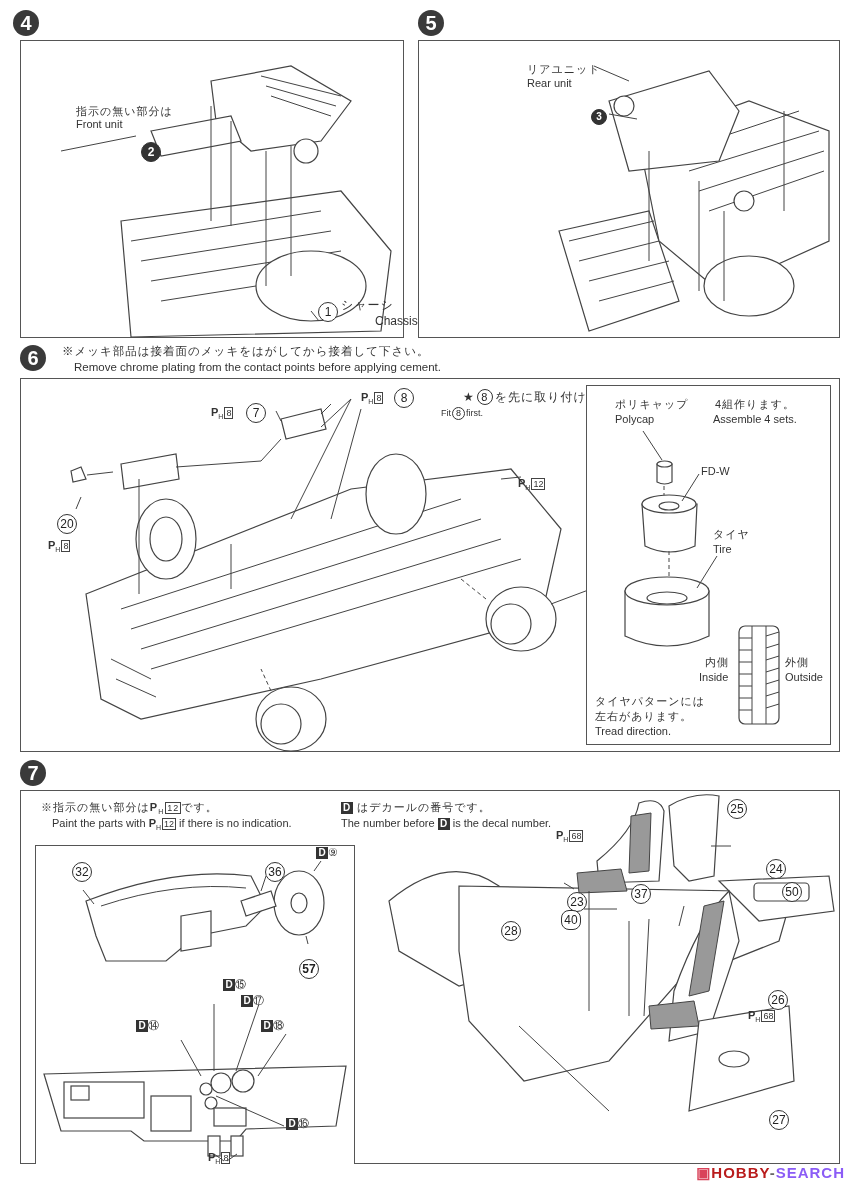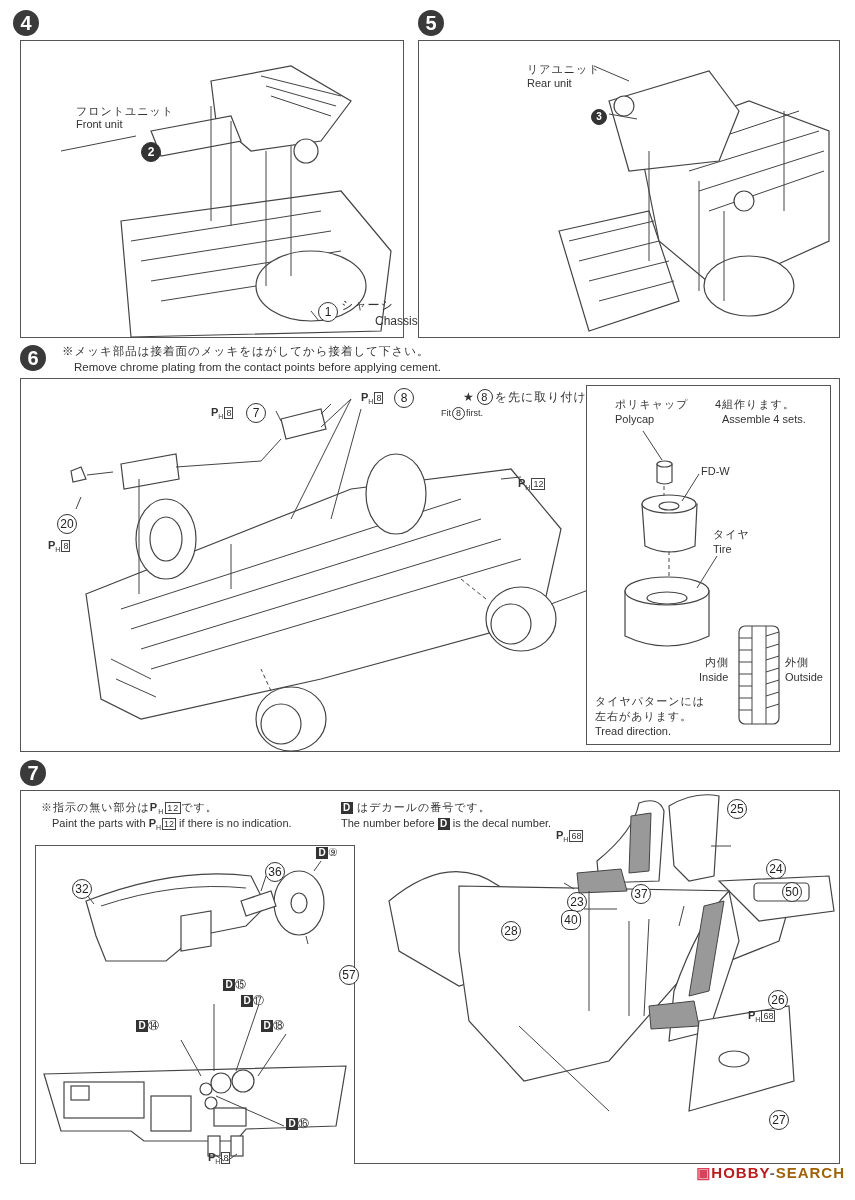--- a/index.html
+++ b/index.html
@@ -30,21 +30,21 @@
     <path class="line" d="M110 200 L300 170 M120 220 L310 190 M130 240 L320 210 M140 260 L330 230"></path>
     <ellipse class="shape" cx="290" cy="245" rx="55" ry="35"></ellipse>
     <path class="shape" d="M190 40 L270 25 L330 60 L300 100 L230 110 L195 80 Z"></path>
     <path class="line" d="M240 35 L320 55 M245 45 L315 65 M250 55 L310 75"></path>
     <path class="shape" d="M130 90 L210 75 L220 100 L140 115 Z"></path>
     <circle class="shape" cx="285" cy="110" r="12"></circle>
     <path class="line" d="M190 65 L190 180 M210 80 L210 185 M245 110 L245 245 M270 105 L270 235"></path>
     <path class="line" d="M115 95 L40 110"></path>
     <path class="line" d="M290 270 L298 280"></path>
   </svg>
-  <div class="txt jp" style="left:55px;top:64px;">フロントユニット</div>
+  <div class="txt jp" style="left:55px;top:64px;">指示の無い部分は</div>
   <div class="txt" style="left:55px;top:77px;">Front unit</div>
   <div class="partnum filled" style="left:120px;top:101px;">2</div>
   <div class="partnum" style="left:297px;top:261px;font-weight:normal;">1</div>
   <div class="txt jp" style="left:320px;top:258px;font-size:12px;">シャーシ</div>
   <div class="txt" style="left:318px;top:274px;font-size:12px;margin-left:36px;">Chassis</div>
 </div>
 
 <div class="step-badge" style="left:418px;top:10px;">5</div>
 <div class="panel" style="left:418px;top:40px;width:420px;height:296px;">
   <svg width="420" height="296">
@@ -138,21 +138,21 @@
       <path class="line" d="M165 240 L165 338 M179 240 L179 338"></path>
       <path class="line" d="M152 252 L165 252 M152 264 L165 264 M152 276 L165 276 M152 288 L165 288 M152 300 L165 300 M152 312 L165 312 M152 324 L165 324"></path>
       <path class="line" d="M179 250 L192 246 M179 262 L192 258 M179 274 L192 270 M179 286 L192 282 M179 298 L192 294 M179 310 L192 306 M179 322 L192 318"></path>
       <path class="line" d="M56 45 L75 74"></path>
       <path class="line" d="M112 88 L95 115"></path>
       <path class="line" d="M130 170 L110 202"></path>
     </svg>
     <div class="txt jp" style="left:28px;top:12px;">ポリキャップ</div>
     <div class="txt" style="left:28px;top:27px;">Polycap</div>
     <div class="txt jp" style="left:128px;top:12px;">4組作ります。</div>
-    <div class="txt" style="left:135px;top:27px;">Assemble 4 sets.</div>
+    <div class="txt" style="left:126px;top:27px;">Assemble 4 sets.</div>
     <div class="txt" style="left:114px;top:79px;">FD-W</div>
     <div class="txt jp" style="left:126px;top:142px;">タイヤ</div>
     <div class="txt" style="left:126px;top:157px;">Tire</div>
     <div class="txt jp" style="left:118px;top:270px;">内側</div>
     <div class="txt" style="left:112px;top:285px;">Inside</div>
     <div class="txt jp" style="left:198px;top:270px;">外側</div>
     <div class="txt" style="left:198px;top:285px;">Outside</div>
     <div class="txt jp" style="left:8px;top:309px;">タイヤパターンには</div>
     <div class="txt jp" style="left:8px;top:324px;">左右があります。</div>
     <div class="txt" style="left:8px;top:339px;">Tread direction.</div>
@@ -194,23 +194,23 @@
       <circle class="shape" cx="207" cy="235" r="11"></circle>
       <circle class="shape" cx="170" cy="243" r="6"></circle>
       <circle class="shape" cx="175" cy="257" r="6"></circle>
       <rect class="shape" x="178" y="262" width="32" height="18"></rect>
       <rect class="shape" x="172" y="290" width="12" height="20"></rect>
       <rect class="shape" x="195" y="290" width="12" height="20"></rect>
       <path class="line" d="M145 194 L165 230 M178 158 L178 225 M223 158 L200 225 M250 188 L222 230"></path>
       <path class="line" d="M180 250 L248 280"></path>
       <path class="line" d="M178 308 L188 315 M201 308 L191 315"></path>
     </svg>
-    <div class="partnum" style="left:36px;top:33px;font-weight:normal;">32</div>
+    <div class="partnum" style="left:36px;top:16px;font-weight:normal;">32</div>
     <div class="partnum" style="left:229px;top:16px;font-weight:normal;">36</div>
-    <div class="partnum" style="left:263px;top:119px;font-weight:normal;margin-left:40px;">57</div>
+    <div class="partnum" style="left:263px;top:113px;font-weight:bold;">57</div>
     <div class="txt" style="left:280px;top:0px;"><span class="decal">D</span><span>⑨</span></div>
     <div class="txt" style="left:100px;top:173px;"><span class="decal">D</span><span>⑭</span></div>
     <div class="txt" style="left:150px;top:132px;padding-left:37px;"><span class="decal">D</span><span>⑮</span></div>
     <div class="txt" style="left:205px;top:148px;"><span class="decal">D</span><span>⑰</span></div>
     <div class="txt" style="left:225px;top:173px;"><span class="decal">D</span><span>⑱</span></div>
     <div class="txt" style="left:250px;top:271px;"><span class="decal">D</span><span>⑯</span></div>
     <div class="txt" style="left:172px;top:305px;"><span class="paint">P<sub>H</sub></span><span class="pbox">8</span></div>
   </div>
 
   <svg width="480" height="372" style="left:338px;top:0;">
@@ -238,14 +238,14 @@
   <div class="partnum" style="left:748px;top:319px;font-weight:normal;">27</div>
   <div class="partnum" style="left:480px;top:130px;font-weight:normal;">28</div>
   <div class="partnum" style="left:761px;top:91px;font-weight:normal;">50</div>
   <div class="partnum" style="left:610px;top:93px;font-weight:normal;">37</div>
   <div class="partnum" style="left:540px;top:119px;font-weight:normal;border-radius:8px;">40</div>
   <div class="txt" style="left:535px;top:38px;"><span class="paint">P<sub>H</sub></span><span class="pbox">68</span></div>
   <div class="txt" style="left:727px;top:218px;"><span class="paint">P<sub>H</sub></span><span class="pbox">68</span></div>
 </div>
 
 <div class="watermark">
-  <span style="color:#d9435a;">▣</span><span style="color:#b91c1c;">HOBBY</span><span style="color:#666;">-</span><span style="color:#a16207;">SEARCH</span>
+  <span style="color:#d9435a;">▣</span><span style="color:#b91c1c;">HOBBY</span><span style="color:#666;">-</span><span style="color:#8b5cf6;">SEARCH</span>
 </div>
 
 </body></html>

